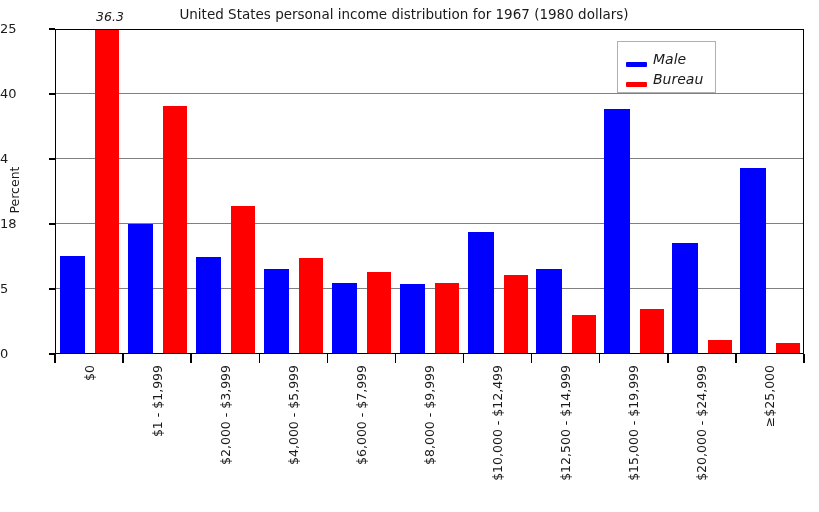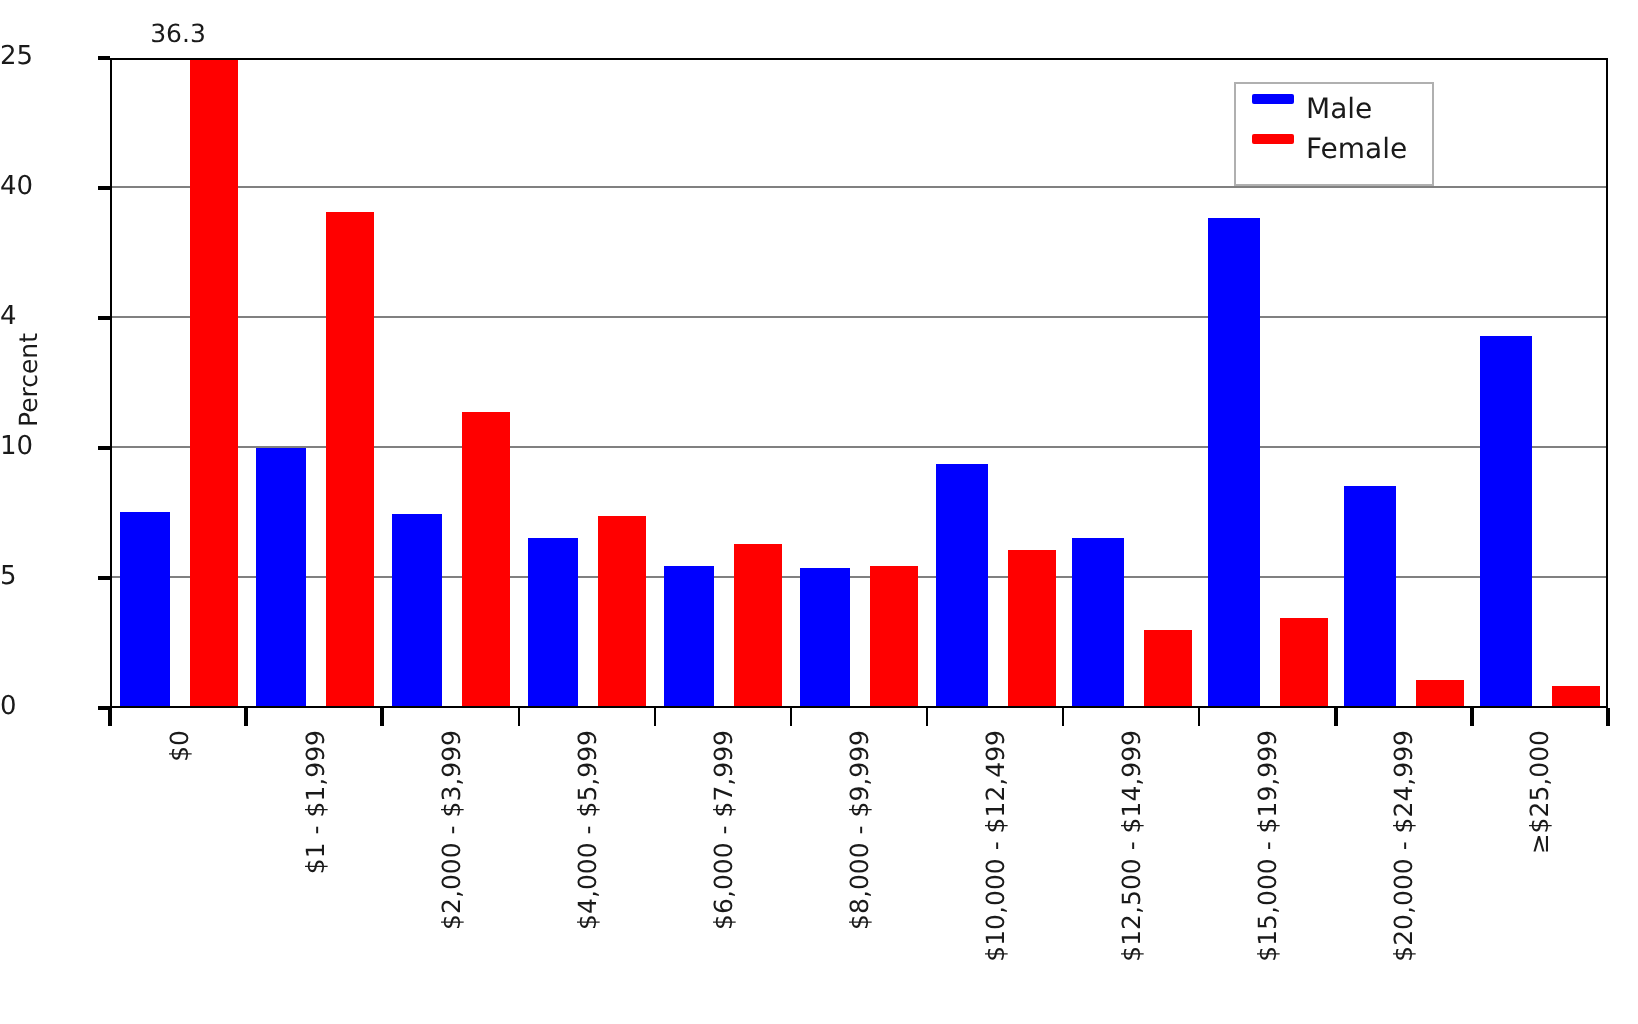--- a/index.html
+++ b/index.html
@@ -47,46 +47,47 @@
   }
   .annotation-label{
     position:absolute;top:9px;width:60px;text-align:center;
     font-size:12.5px;color:#1a1a1a;
   }
   .legend{
     position:absolute;left:561px;top:11px;
     background:#fff;border:1px solid #b0b0b0;
     padding:5px 12px 5px 8px;z-index:5;
   }
-  .legend-item{display:flex;align-items:flex-start;height:20px;}
+  .legend-item{display:flex;align-items:flex-end;height:20px;font-style:italic;}
   .legend-swatch{
     display:inline-block;width:21px;height:5px;border-radius:1px;
     margin-right:6px;flex:0 0 auto;
   }
   .legend-label{font-size:14px;color:#1a1a1a;white-space:nowrap;}
   .source-note{
     position:absolute;left:33px;top:496px;
     font-size:8.5px;color:#1a1a1a;white-space:nowrap;
   }
 </style>
 </head>
 <body>
 
 <div class="figure">
+  <div class="chart-title">United States personal income distribution for 1967 (1980 dollars)</div>
   <div class="y-axis-label">Percent</div>
 
   <div class="plot-area">
     <div class="legend">
       <div class="legend-item">
         <span class="legend-swatch" style="background: rgb(0, 0, 255);"></span>
         <span class="legend-label">Male</span>
       </div>
       <div class="legend-item">
         <span class="legend-swatch" style="background: rgb(255, 0, 0);"></span>
-        <span class="legend-label">Female</span>
+        <span class="legend-label">Bureau</span>
       </div>
     </div>
   <div class="gridline" style="bottom: 64.5px; background: rgb(128, 128, 128);"></div>
       <div class="gridline" style="bottom: 129.5px; background: rgb(128, 128, 128);"></div>
       <div class="gridline" style="bottom: 194.5px; background: rgb(128, 128, 128);"></div>
       <div class="gridline" style="bottom: 259.5px; background: rgb(128, 128, 128);"></div>
       <div class="bar" style="left: 3.5px; width: 25.5px; bottom: 0px; height: 97.5px; background: rgb(0, 0, 255);"></div>
       <div class="bar" style="left: 71.5909px; width: 25.5px; bottom: 0px; height: 128.7px; background: rgb(0, 0, 255);"></div>
       <div class="bar" style="left: 139.682px; width: 25.5px; bottom: 0px; height: 96.2px; background: rgb(0, 0, 255);"></div>
       <div class="bar" style="left: 207.773px; width: 25.5px; bottom: 0px; height: 84.5px; background: rgb(0, 0, 255);"></div>
@@ -108,21 +109,21 @@
       <div class="bar" style="left: 583.727px; width: 24px; bottom: 0px; height: 44.2px; background: rgb(255, 0, 0);"></div>
       <div class="bar" style="left: 651.818px; width: 24px; bottom: 0px; height: 13px; background: rgb(255, 0, 0);"></div>
       <div class="bar" style="left: 719.909px; width: 24px; bottom: 0px; height: 10.4px; background: rgb(255, 0, 0);"></div>
     </div>
 
 <div class="y-tick-mark" style="top: 353.25px;"></div>
     <div class="y-tick-label" style="top: 345px;">0</div>
     <div class="y-tick-mark" style="top: 288.25px;"></div>
     <div class="y-tick-label" style="top: 280px;">5</div>
     <div class="y-tick-mark" style="top: 223.25px;"></div>
-    <div class="y-tick-label" style="top: 215px;">10</div>
+    <div class="y-tick-label" style="top: 215px;">18</div>
     <div class="y-tick-mark" style="top: 158.25px;"></div>
     <div class="y-tick-label" style="top: 150px;">4</div>
     <div class="y-tick-mark" style="top: 93.25px;"></div>
     <div class="y-tick-label" style="top: 85px;">40</div>
     <div class="y-tick-mark" style="top: 28.25px;"></div>
     <div class="y-tick-label" style="top: 20px;">25</div>
     <div class="x-tick-mark" style="left: 54.25px;"></div>
     <div class="x-tick-mark" style="left: 122.341px;"></div>
     <div class="x-tick-mark" style="left: 190.432px;"></div>
     <div class="x-tick-mark" style="left: 258.523px;"></div>
@@ -138,14 +139,14 @@
     <div class="x-tick-label" style="left: 149.636px;">$1 - $1,999</div>
     <div class="x-tick-label" style="left: 217.727px;">$2,000 - $3,999</div>
     <div class="x-tick-label" style="left: 285.818px;">$4,000 - $5,999</div>
     <div class="x-tick-label" style="left: 353.909px;">$6,000 - $7,999</div>
     <div class="x-tick-label" style="left: 422px;">$8,000 - $9,999</div>
     <div class="x-tick-label" style="left: 490.091px;">$10,000 - $12,499</div>
     <div class="x-tick-label" style="left: 558.182px;">$12,500 - $14,999</div>
     <div class="x-tick-label" style="left: 626.273px;">$15,000 - $19,999</div>
     <div class="x-tick-label" style="left: 694.364px;">$20,000 - $24,999</div>
     <div class="x-tick-label" style="left: 762.455px;">≥$25,000</div>
-    <div class="annotation-label" style="left: 59px;">36.3</div>
+    <div class="annotation-label" style="left: 80px; font-style: italic;">36.3</div>
   </div>
 
 </body></html>

